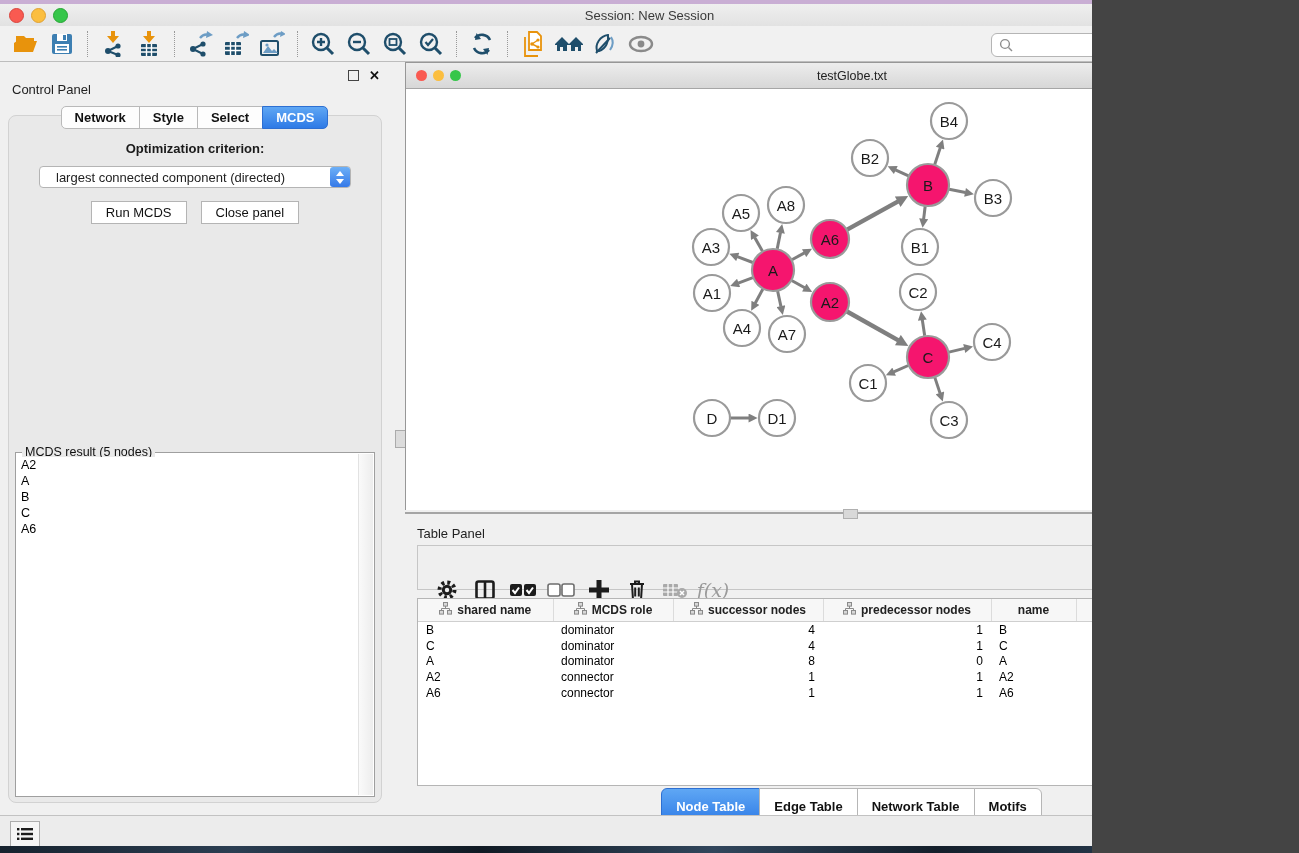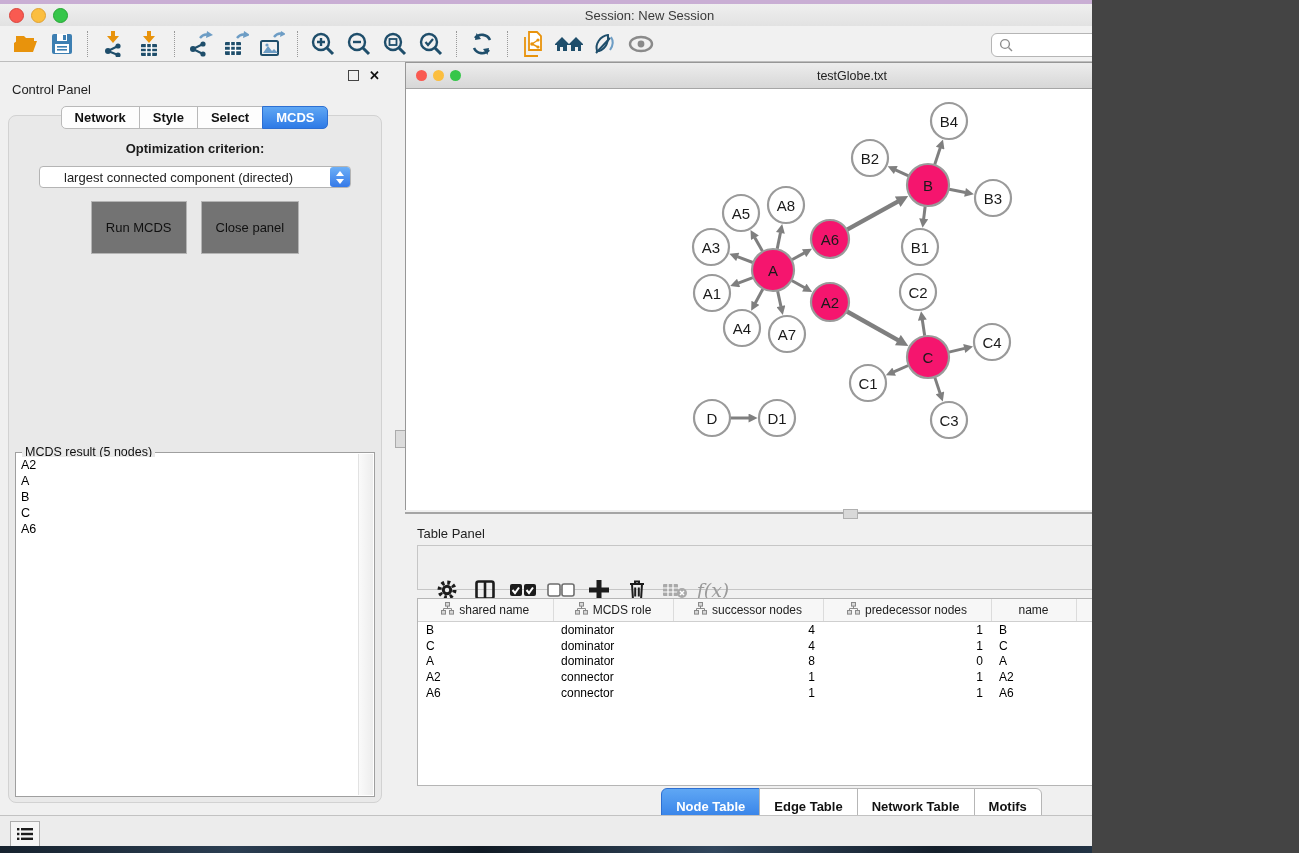--- a/index.html
+++ b/index.html
@@ -35,26 +35,26 @@
   .cp-tab{border:1px solid #b9b9b9;background:#fdfdfd;padding:3px 13px;font-weight:bold;font-size:13px;
           margin-left:-1px;color:#111;}
   .cp-tab:first-child{border-radius:5px 0 0 5px;}
   .cp-tab:last-child{border-radius:0 5px 5px 0;}
   .cp-tab.active{background:linear-gradient(#5fa7f4,#2e7ae6);color:#fff;border-color:#2d6fd2;}
   .cp-content{position:absolute;left:8px;right:8px;top:53px;bottom:12px;background:#e9e9e9;
               border:1px solid #d2d2d2;border-radius:8px;}
   .opt-label{margin-top:25px;text-align:center;font-size:13px;font-weight:600;color:#1a1a1a;}
   .mac-select{position:relative;margin:10px auto 0;width:312px;height:22px;background:#fff;
               border:1px solid #b4b4b4;border-radius:4px;box-sizing:border-box;display:flex;align-items:center;}
-  .mac-select .val{flex:1;font-size:13px;padding-left:24px;white-space:nowrap;overflow:hidden;}
+  .mac-select .val{flex:1;font-size:13px;padding-left:16px;white-space:nowrap;overflow:hidden;}
   .mac-select .cap{width:20px;height:20px;border-radius:3px;background:linear-gradient(#6db0f7,#3579e8);
                    display:flex;flex-direction:column;align-items:center;justify-content:center;gap:1px;}
   .cap svg{display:block;}
   .btn-row{display:flex;justify-content:center;gap:14px;margin-top:13px;}
-  .mac-btn{background:#737373;border:1px solid #b4b4b4;border-radius:0;font-size:13px;padding:18px 14px;
+  .mac-btn{background:#ffffff;border:1px solid #b4b4b4;border-radius:0;font-size:13px;padding:3px 14px;
            color:#111;font-family:"Liberation Sans",sans-serif;}
   .result-box{position:absolute;left:6px;right:6px;top:336px;bottom:5px;border:1px solid #9f9f9f;
               margin:0;padding:0;background:#fff;}
   .result-legend{position:absolute;left:6px;top:-8px;background:#e9e9e9;padding:0 3px;font-size:12.5px;color:#111;}
   .result-list{position:absolute;left:1px;top:4px;bottom:1px;right:15px;overflow:hidden;background:#fff;}
   .result-item{font-size:12.5px;padding:1px 0 1px 4px;color:#000;}
   .result-scroll{position:absolute;top:1px;bottom:1px;right:1px;width:14px;background:linear-gradient(90deg,#fafafa,#ededed);border-left:1px solid #e2e2e2;}
   
   .gutter-grip{position:absolute;left:395px;top:430px;width:9px;height:16px;background:#dcdcdc;border:1px solid #ababab;}
   
@@ -75,21 +75,21 @@
   .tp-title{position:absolute;left:12px;top:6px;font-size:13px;}
   .tp-icons{position:absolute;right:12px;top:7px;display:flex;gap:10px;align-items:center;}
   .tp-toolbar{position:absolute;left:12px;right:7px;top:25px;height:45px;background:#efefef;
               border:1px solid #c6c6c6;display:flex;align-items:center;padding-left:10px;box-sizing:border-box;}
   .tp-tool{width:38px;height:34px;display:flex;align-items:center;justify-content:center;margin-top:44px;}
   .fx{font-family:"DejaVu Serif",serif;font-style:italic;font-size:19px;color:#9a9a9a;}
   .data-table{position:absolute;left:12px;right:7px;top:78px;height:188px;background:#fff;
               border:1px solid #b5b5b5;overflow:hidden;box-sizing:border-box;}
   table.grid{border-collapse:collapse;width:100%;table-layout:fixed;}
   table.grid th{height:20px;background:#f7f7f7;border-bottom:1px solid #cfcfcf;border-right:1px solid #dcdcdc;
-                font-size:12px;font-weight:normal;color:#222;text-align:center;overflow:hidden;white-space:nowrap;}
+                font-size:12px;font-weight:bold;color:#222;text-align:center;overflow:hidden;white-space:nowrap;}
   table.grid th .hwrap{display:inline-flex;align-items:center;gap:5px;}
   table.grid td{font-size:12px;color:#000;height:15.7px;padding:0 8px;white-space:nowrap;overflow:hidden;}
   td.num{text-align:right;padding-right:10px;}
   .tp-tabs{position:absolute;left:0;right:0;top:268px;display:flex;justify-content:center;}
   .tp-tab{border:1px solid #b6b6b6;background:#fff;padding:10px 14px;font-size:13px;font-weight:bold;margin-left:-1px;color:#111;}
   .tp-tab:first-child{border-radius:6px 0 0 6px;}
   .tp-tab:last-child{border-radius:0 6px 6px 0;}
   .tp-tab.active{background:linear-gradient(#5fa7f4,#2e7ae6);color:#fff;border-color:#2d6fd2;}
   
   .statusbar{position:absolute;left:0;top:815px;width:1299px;height:31px;background:#ececec;border-top:1px solid #c2c2c2;}

